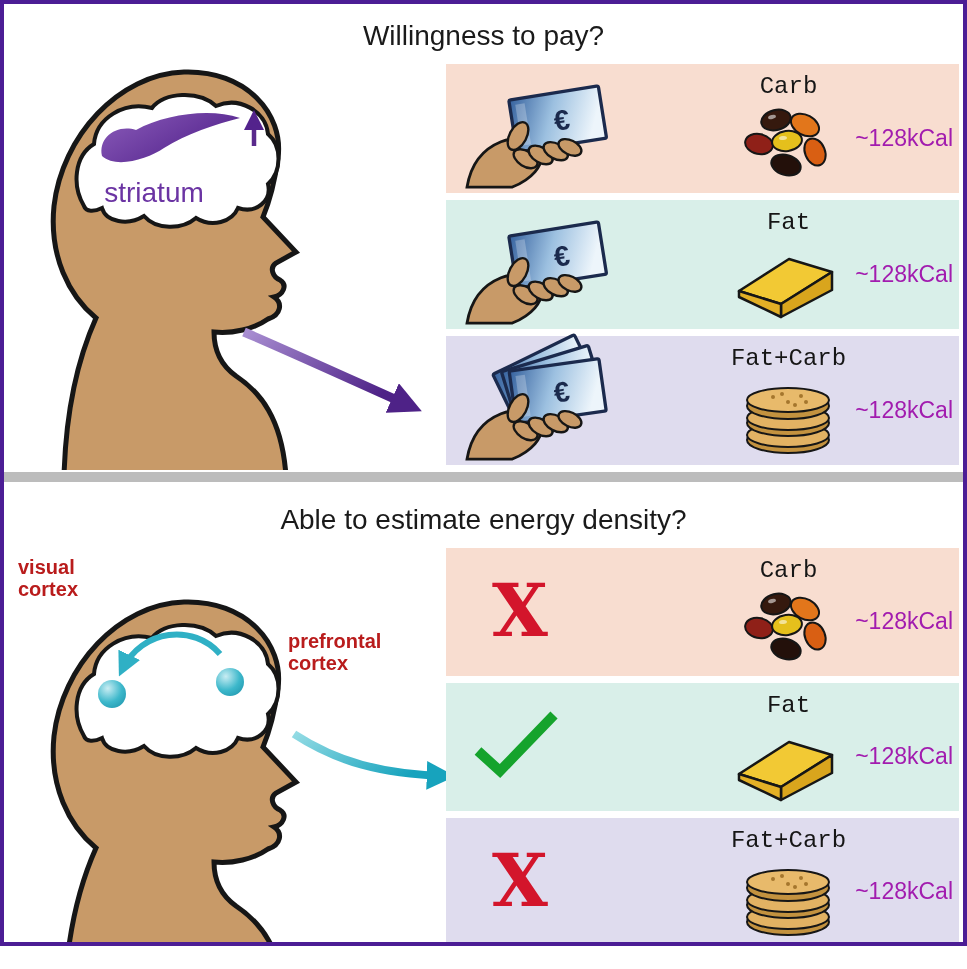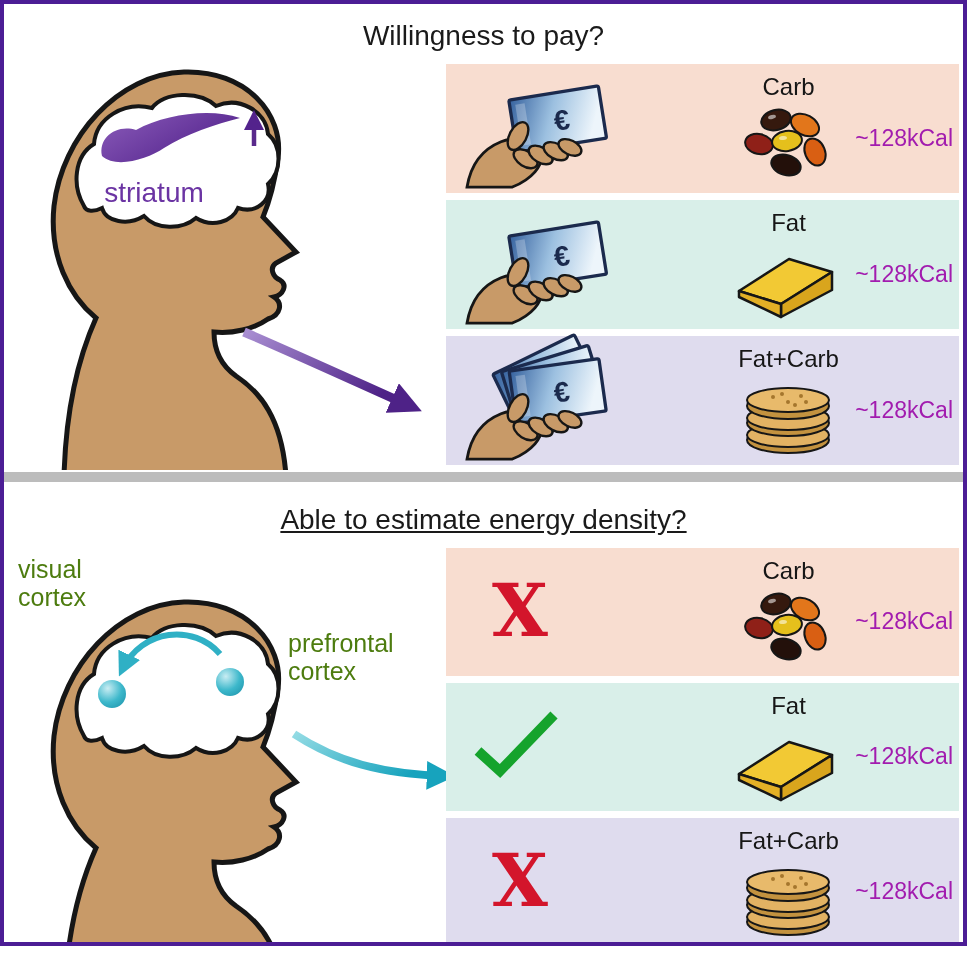--- a/index.html
+++ b/index.html
@@ -12,31 +12,31 @@
   svg { overflow:visible; display:block; }
   .defs { position:absolute; width:0; height:0; }
 
   .panel { position:absolute; left:0; right:0; overflow:hidden; }
   .panel.top { top:0; height:466px; }
   .panel.bottom { top:482px; bottom:0; }
   .divider { position:absolute; top:468px; left:0; right:0; height:10px; background:#bcbcbc; }
 
   .panel-title { position:absolute; top:16px; left:0; right:0; text-align:center;
     font-size:28px; font-weight:400; color:#1a1a1a; }
-  .panel.bottom .panel-title { top:18px;text-decoration:underline; }
+  .panel.bottom .panel-title { top:18px; }
 
   .head-svg { position:absolute; width:310px; height:420px; }
   .panel.top .head-svg { left:20px; top:52px; }
   .panel.bottom .head-svg { left:20px; top:100px; }
   .skin { fill:#c89a68; stroke:#161616; stroke-width:3; }
   .skin-thick { fill:#c89a68; stroke:#161616; stroke-width:5; }
   .brain { fill:#ffffff; stroke:#161616; stroke-width:4; }
   .striatum-text { font-size:28px; fill:#6b34a3; text-anchor:middle; font-family:"Liberation Sans", sans-serif; }
 
-  .cortex-label { position:absolute; color:#4d7c0f; font-size:25px; line-height:1.1; }
+  .cortex-label { position:absolute; color:#b91c1c; font-size:20px; line-height:1.1;font-weight:bold; }
   .cortex-label span { display:block; }
   .cortex-label.visual { left:14px; top:70px; }
   .cortex-label.prefrontal { left:284px; top:144px; }
 
   .arrow-top { position:absolute; left:228px; top:318px; width:210px; height:110px; }
   .arrow-bottom { position:absolute; left:278px; top:238px; width:190px; height:80px; }
 
   .rows { position:absolute; left:442px; right:4px; }
   .panel.top .rows { top:60px; }
   .panel.bottom .rows { top:62px; }
@@ -45,21 +45,21 @@
   .bg-carb   { background:#f8ddd0; }
   .bg-fat    { background:#d9efe9; }
   .bg-fatcarb{ background:#dfdcee; }
 
   .money { position:absolute; left:10px; top:50%; transform:translateY(-50%); width:175px; height:118px; }
   .money .fingers ellipse { stroke-width:2.5; }
   .bill-euro { font-size:30px; font-weight:bold; fill:#1b2a4d; text-anchor:middle;
     font-family:"Liberation Sans", sans-serif; }
 
   .food-label { position:absolute; left:250px; width:185px; top:9px; text-align:center;
-    font-size:24px; color:#161616; }
+    font-size:24px; color:#161616;font-family:Liberation Mono, monospace; }
   .food-icon { position:absolute; }
   .jelly    { left:292px; top:40px; width:100px; height:80px; }
   .cheese   { left:288px; top:46px; width:105px; height:75px; }
   .crackers { left:292px; top:40px; width:100px; height:80px; }
 
   .kcal { position:absolute; right:6px; top:50%; transform:translateY(calc(-50% + 9px));
     font-size:23px; color:#a21caf; }
 
   .mark-x { position:absolute; left:46px; top:50%; transform:translateY(-52%);
     font-family:"DejaVu Serif", serif; font-weight:bold; font-size:72px;

